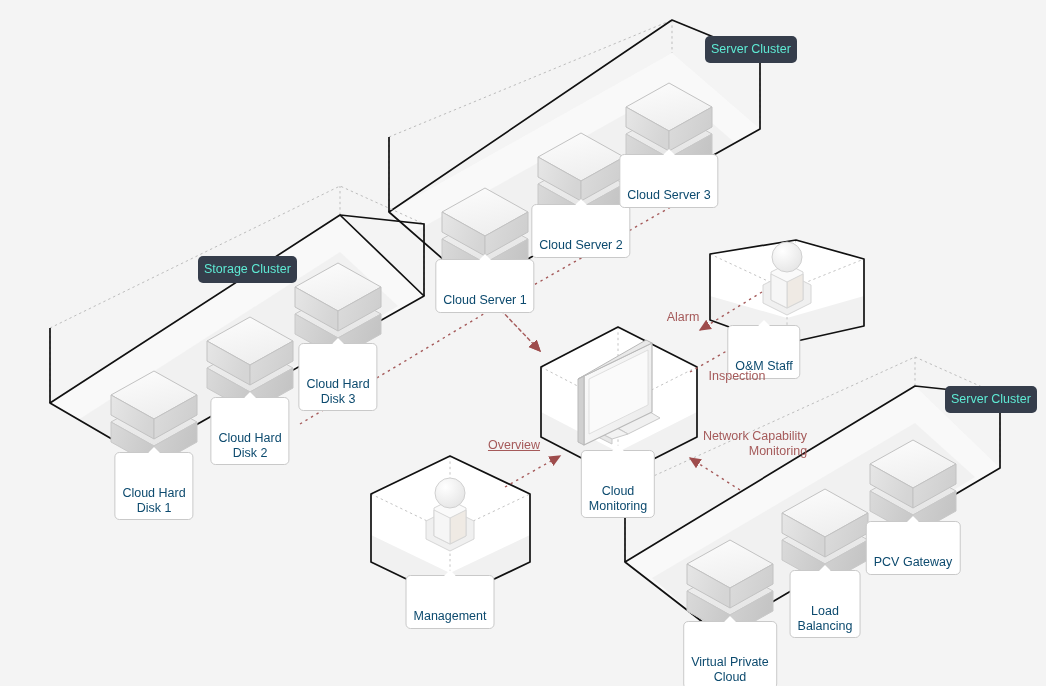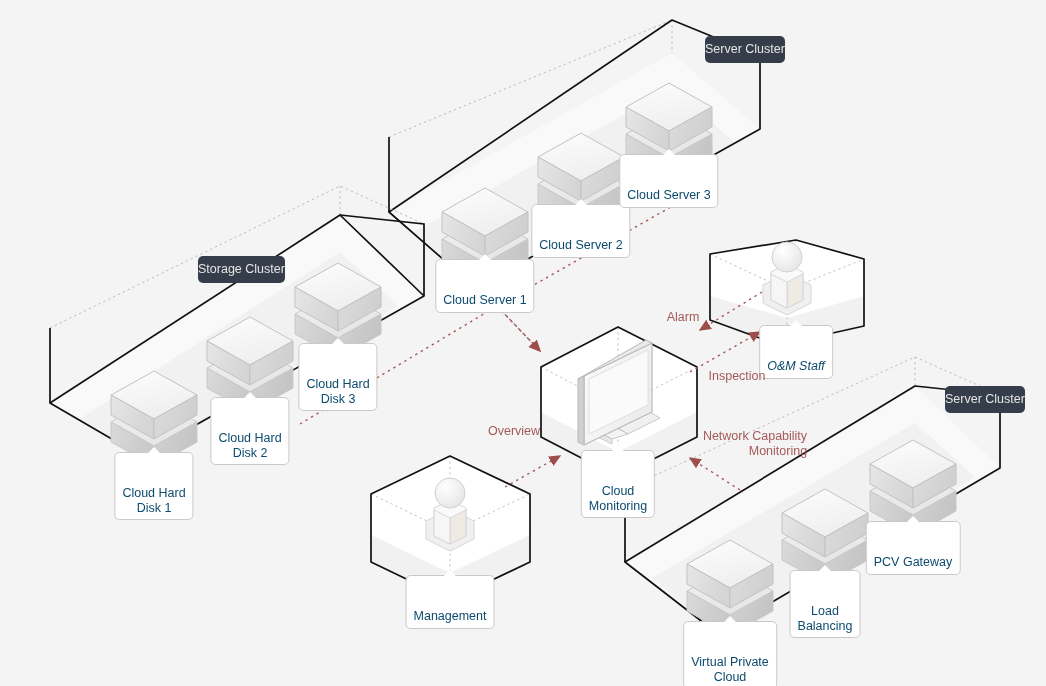--- a/index.html
+++ b/index.html
@@ -42,25 +42,25 @@
     content:"";
     position:absolute;left:-1px;top:0;
     width:14px;height:7px;
     background:transparent;
   }
 
   
   .badge{
     position:absolute;
     background:#353d4b;
-    color:#e5e5e5;
+    color:#5eead4;
     font-size:12.5px;
     line-height:15px;
     border-radius:5px;
-    padding:6px 0;
+    padding:6px 6px;
     white-space:nowrap;
     z-index:60;
   }
 
   
   .conn-label{
     position:absolute;
     color:#a55a5a;
     font-size:12.5px;
     line-height:15px;
@@ -374,21 +374,21 @@
   <span>Cloud Hard
 Disk 3</span>
 </div>
 
 <div class="callout" style="left:618px;top:450px;">
   <span class="notch"></span>
   <span>Cloud
 Monitoring</span>
 </div>
 
-<div class="callout" style="left:796px;top:325px;font-style:italic;">
+<div class="callout" style="left:764px;top:325px;">
   <span class="notch"></span>
   <span>O&amp;M Staff</span>
 </div>
 
 <div class="callout" style="left:450px;top:575px;">
   <span class="notch"></span>
   <span>Management</span>
 </div>
 
 <div class="callout" style="left:730px;top:621px;">
@@ -405,18 +405,18 @@
 
 <div class="callout" style="left:913px;top:521px;">
   <span class="notch"></span>
   <span>PCV Gateway</span>
 </div>
 
 <div class="conn-label" style="left:683px;top:310px;">Alarm</div>
 
 <div class="conn-label" style="left:737px;top:369px;">Inspection</div>
 
-<div class="conn-label" style="left:514px;top:424px;">Overview</div>
+<div class="conn-label" style="left:514px;top:438px;text-decoration:underline;">Overview</div>
 
 <div class="conn-label" style="left:755px;top:429px;">Network Capability
 Monitoring</div>
 
 </div>
 
 </body></html>

